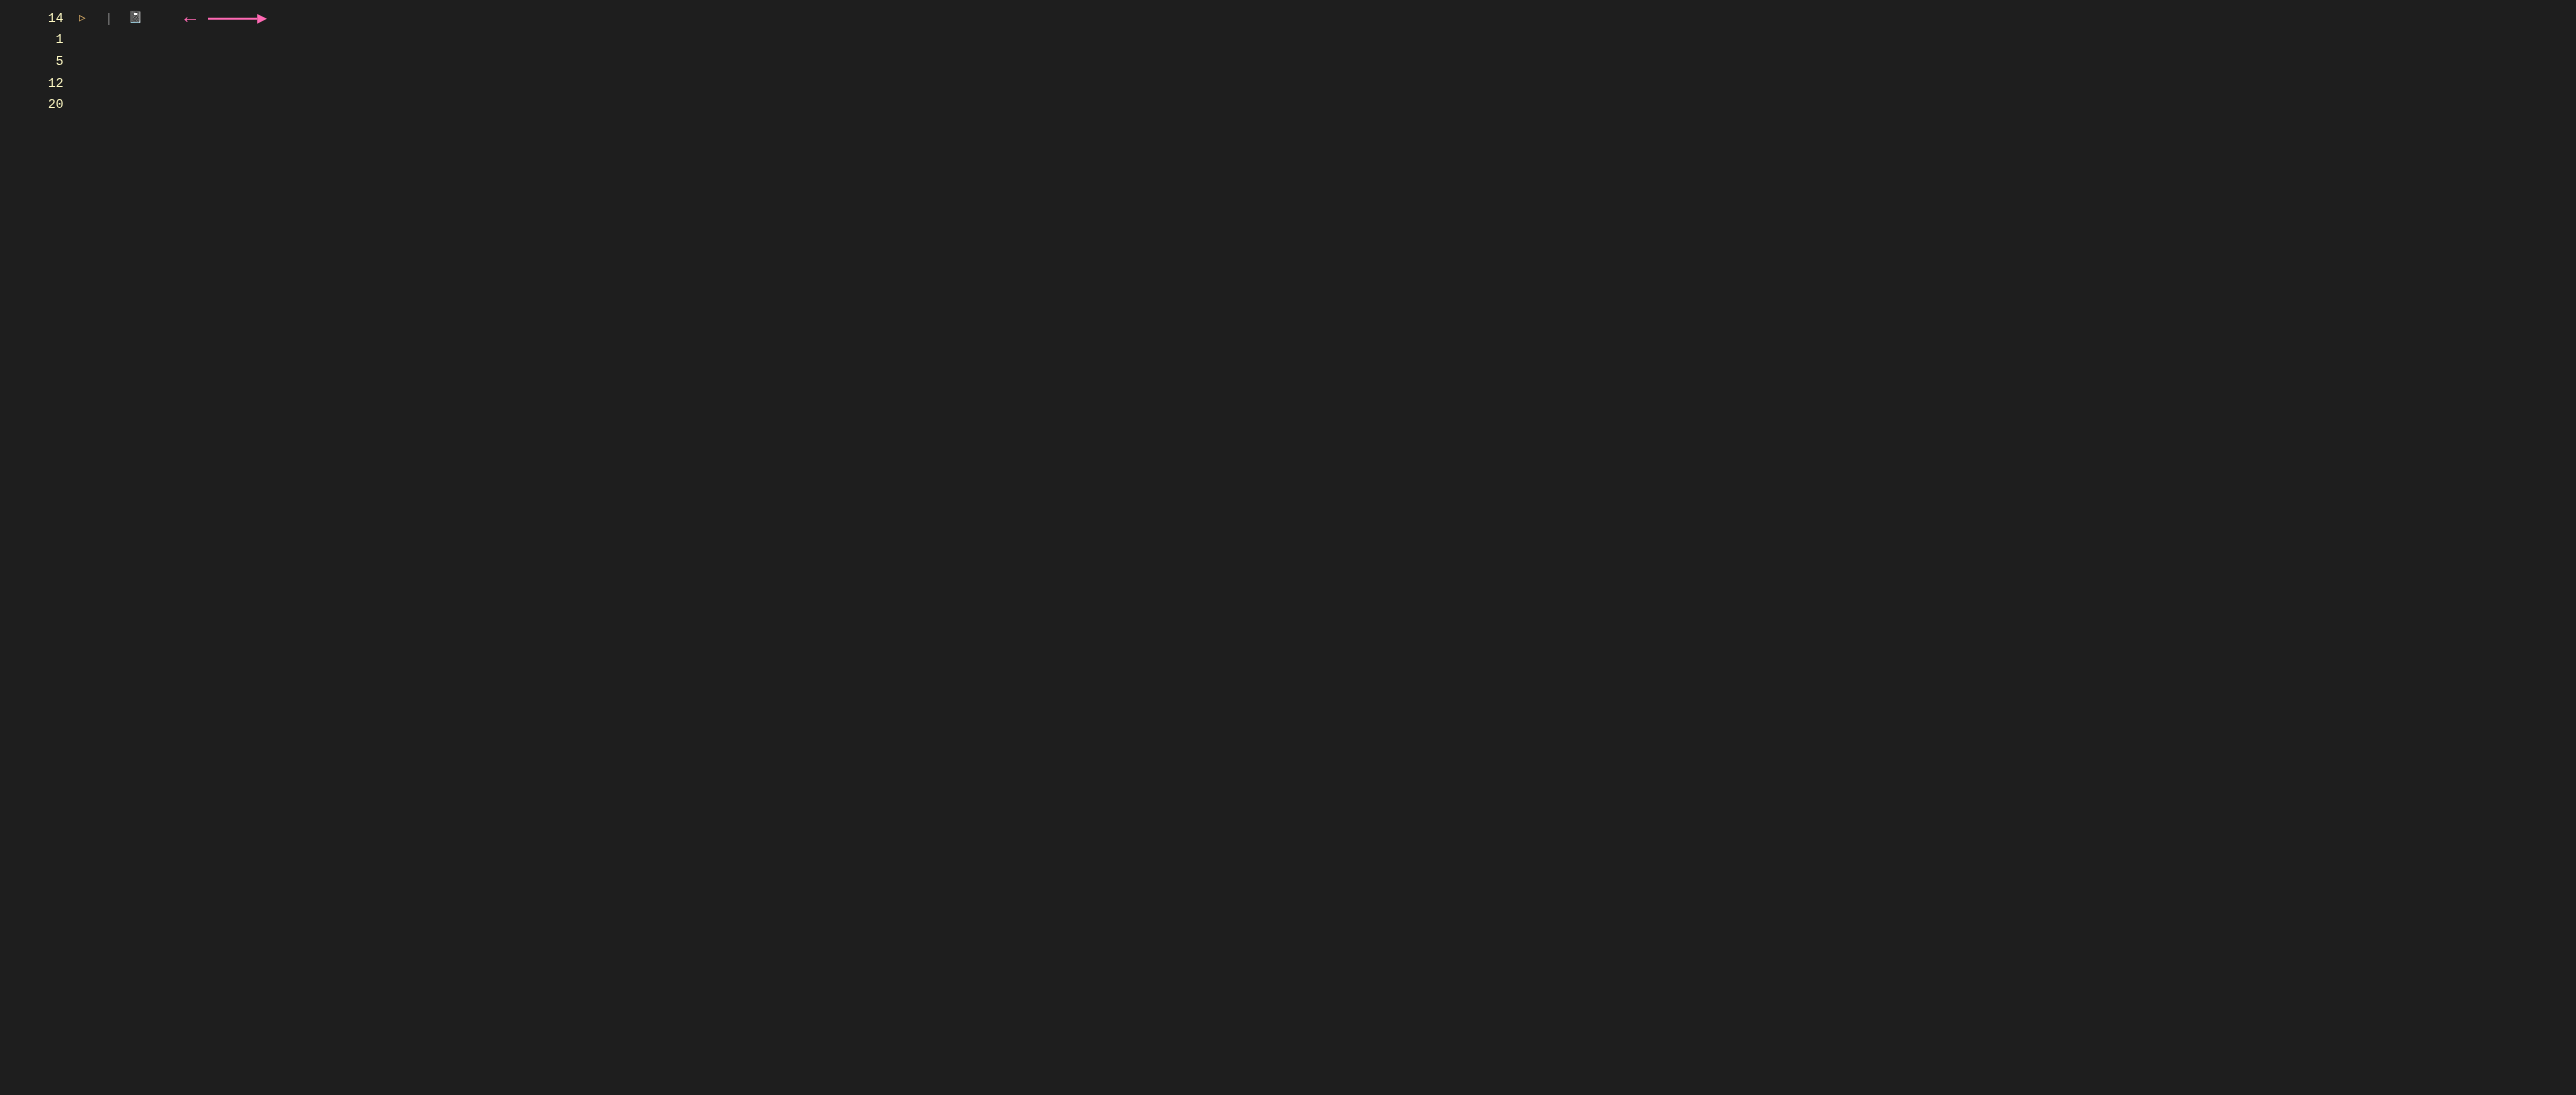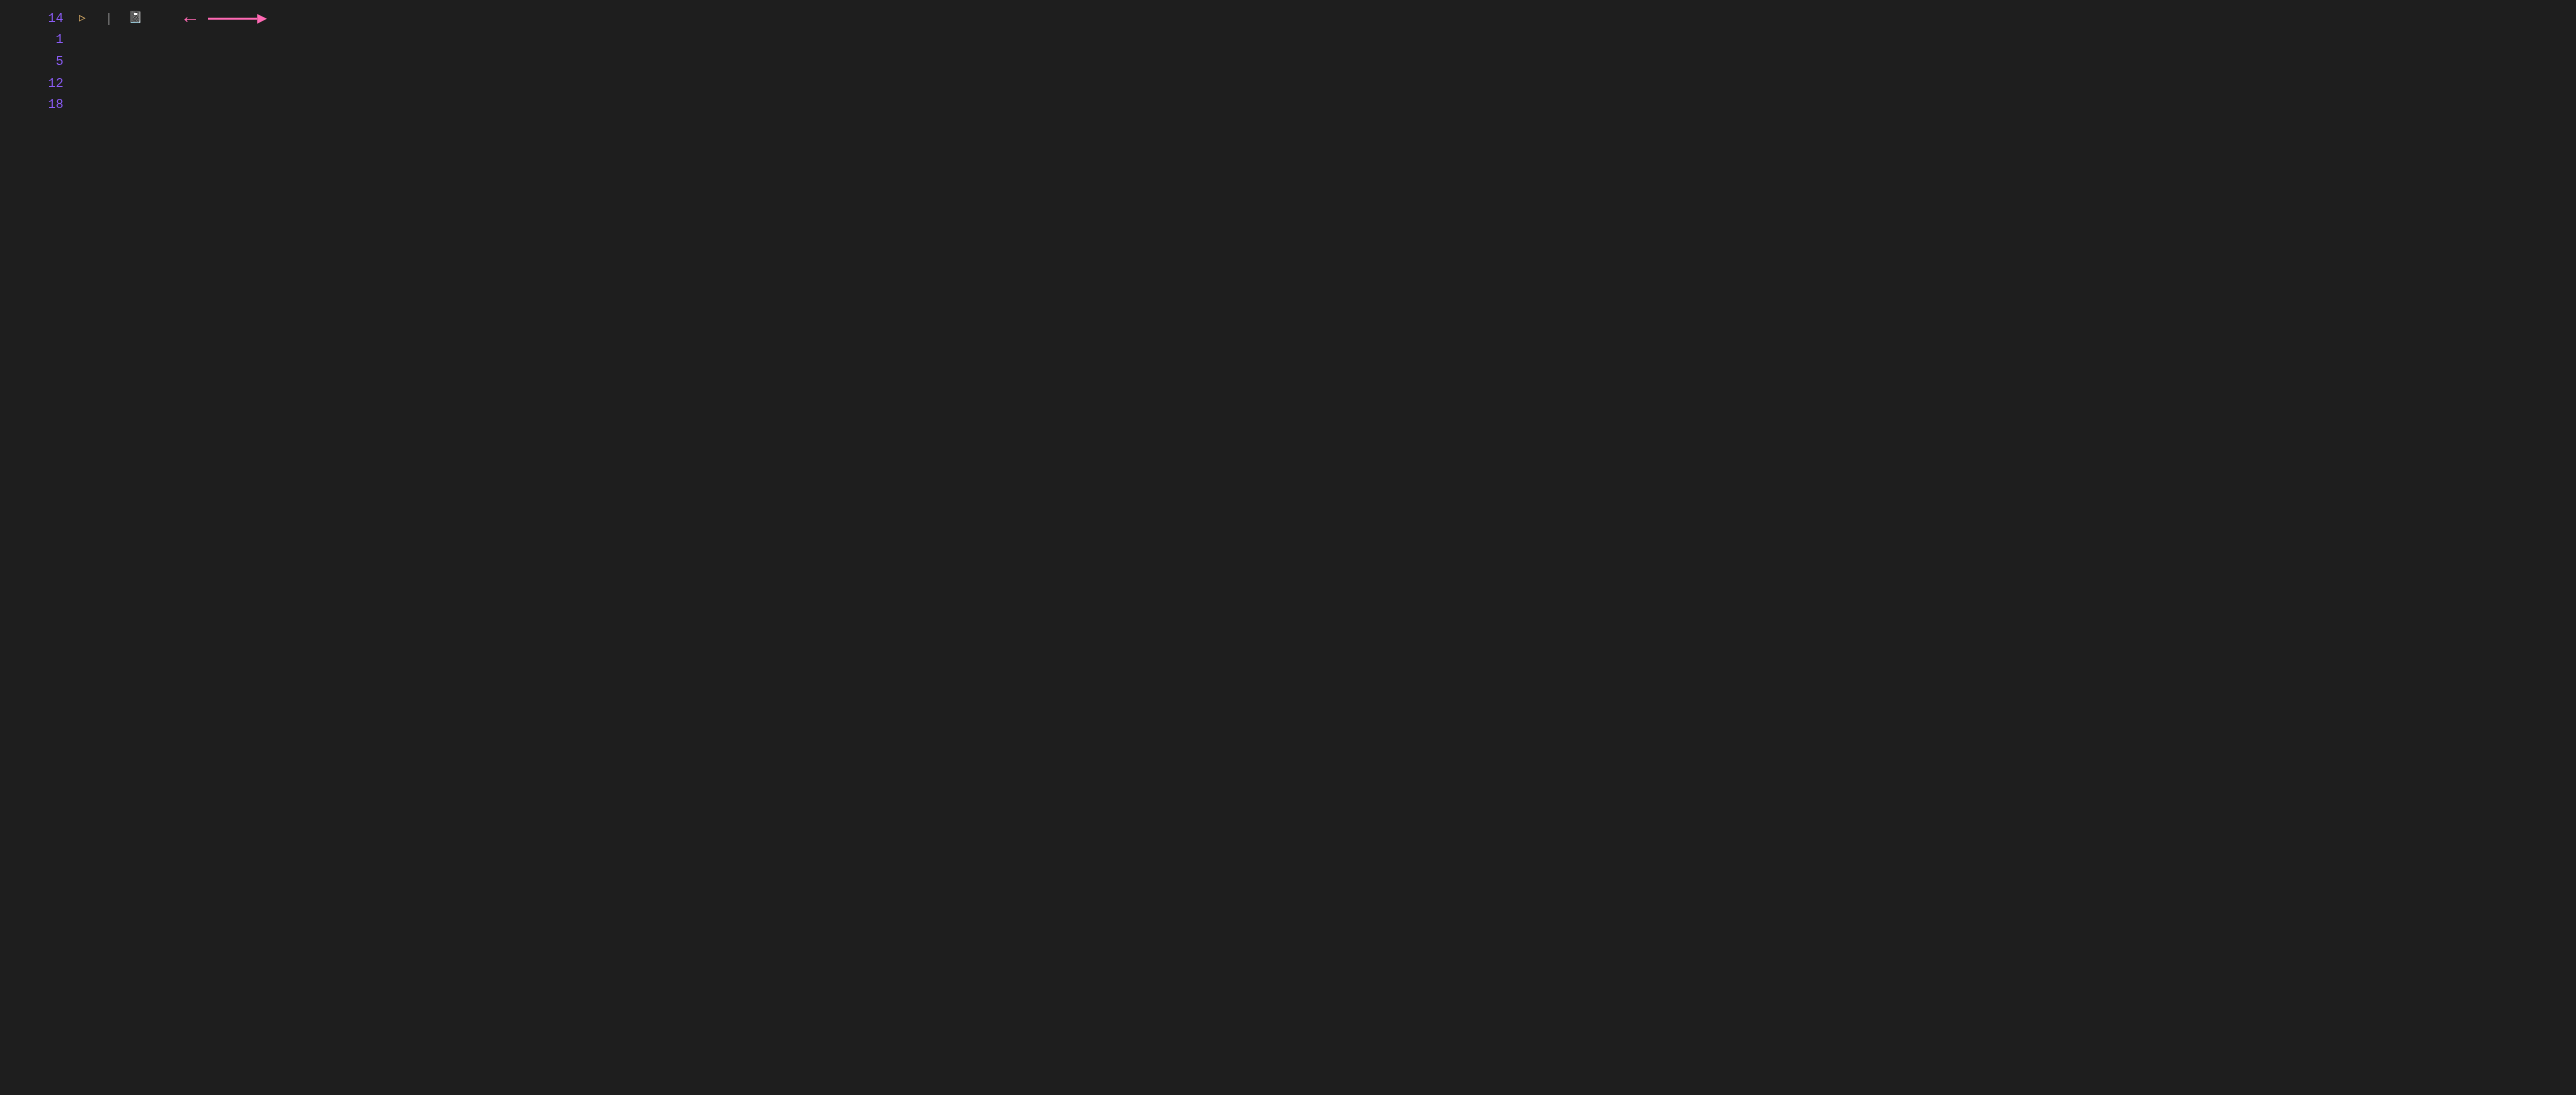--- a/index.html
+++ b/index.html
@@ -19,21 +19,21 @@
       padding: 0;
       height: 256px;
       position: relative;
     }
 
     .line-numbers {
       position: absolute;
       left: 0;
       top: 0;
       width: 79px;
-      color: #8b5cf6;
+      color: #fef9c3;
       padding-top: 7.9px;
     }
 
     .line-number {
       height: 21.6px;
       line-height: 21.6px;
       text-align: right;
       padding-right: 15.7px;
       font-size: 12.8px;
     }
@@ -84,21 +84,21 @@
   </style>
 </head>
 <body>
 
 <div class="editor-top">
   <div class="line-numbers">
     <div class="line-number">14</div>
     <div class="line-number">1</div>
     <div class="line-number">5</div>
     <div class="line-number">12</div>
-    <div class="line-number">18</div>
+    <div class="line-number">20</div>
   </div>
   <div class="code-lines">
 
     <div class="code-line run-block-bar">
       <span class="run-block-btn">
         <span style="color:#e8b86d; font-size:10.8px;">▷</span>
         <span></span>
       </span>
       <span class="separator">&nbsp;|&nbsp;</span>
       <span class="open-notebook-btn">

